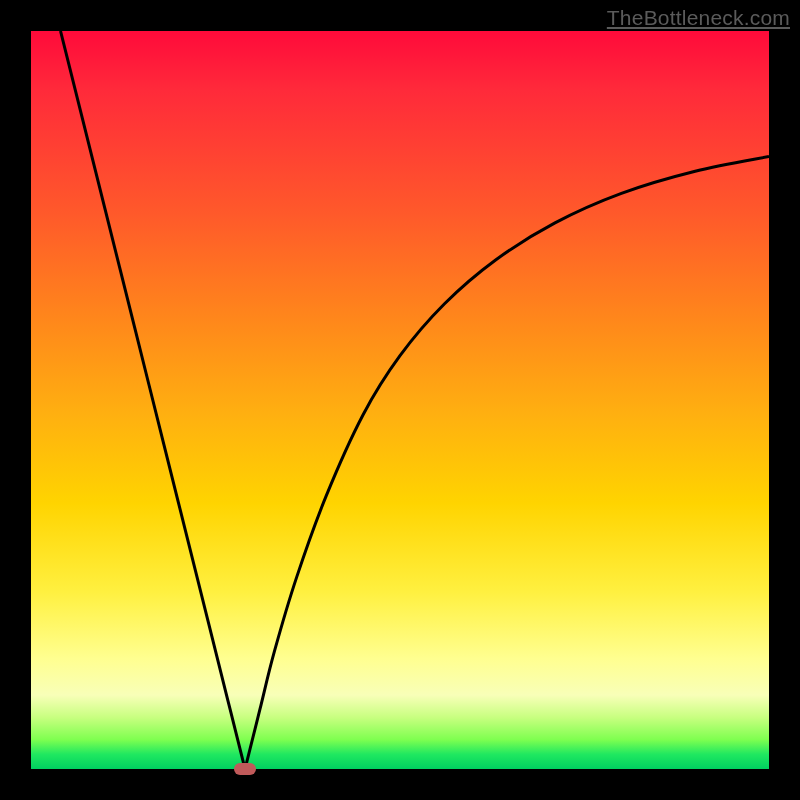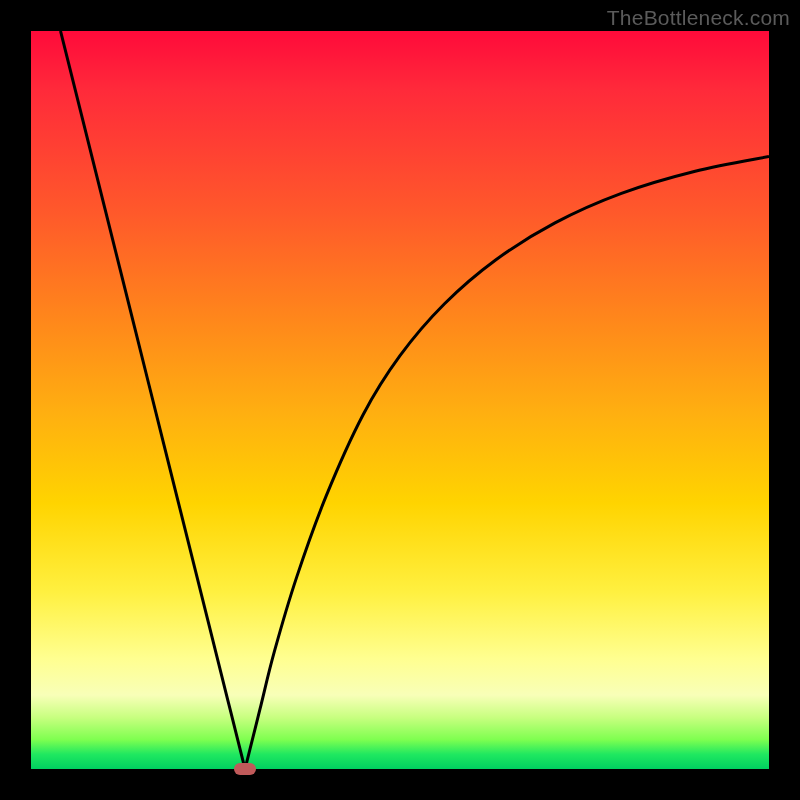--- a/index.html
+++ b/index.html
@@ -43,20 +43,21 @@
   }
   .watermark {
     position: absolute;
     top: 6px;
     right: 10px;
     color: #5b5b5b;
     font-size: 21px;
     font-weight: 500;
     letter-spacing: 0.2px;
     user-select: none;
+    text-decoration: underline;
   }
   svg.curve {
     position: absolute;
     left: 0;
     top: 0;
     width: 738px;
     height: 738px;
   }
   .marker {
     position: absolute;

